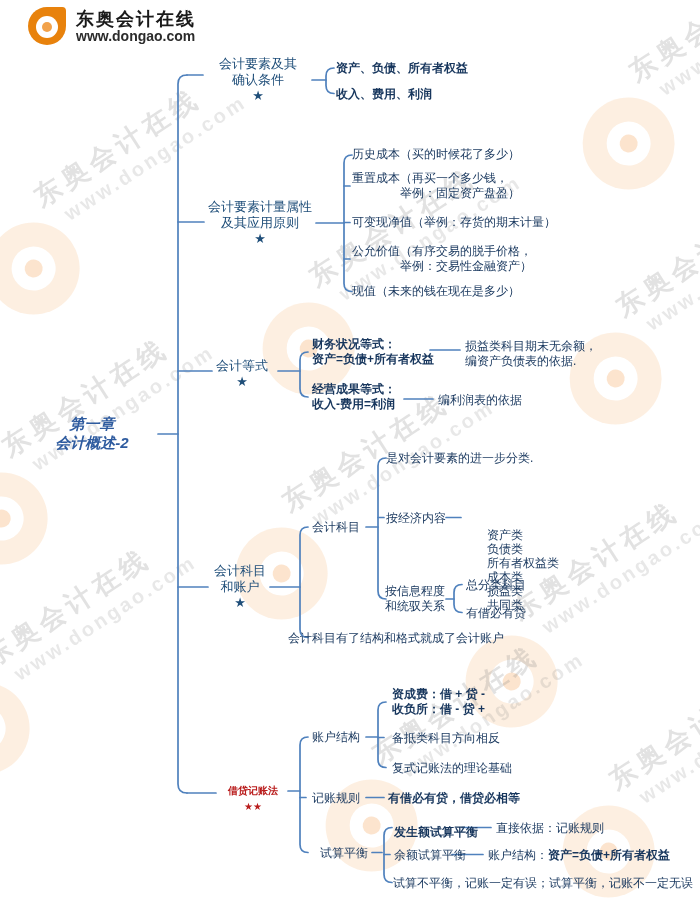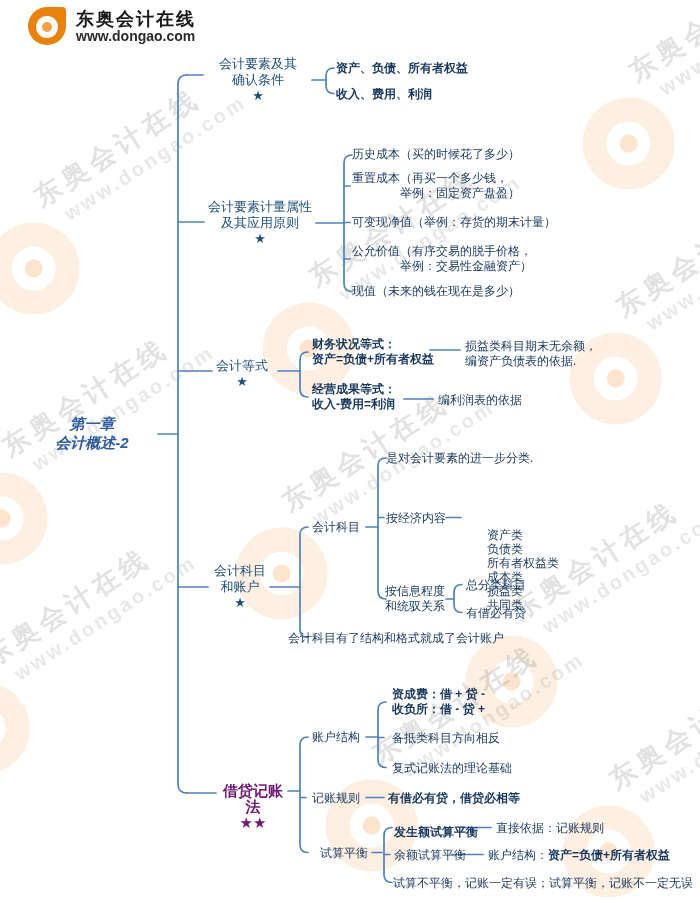--- a/index.html
+++ b/index.html
@@ -25,21 +25,21 @@
   .logo .ring { position:absolute; left:8px; top:10px; width:22px; height:22px; background:#ffffff; border-radius:50%; }
   .logo .dot  { position:absolute; left:14px; top:16px; width:10px; height:10px; background:#f2a24b; border-radius:50%; }
   .brand { position:absolute; left:76px; top:7px; font-size:18px; font-weight:bold; color:#1a1a1a; letter-spacing:2px; white-space:nowrap; }
   .burl  { position:absolute; left:76px; top:28px; font-size:14px; font-weight:bold; color:#2b2b2b; white-space:nowrap; }
 
   
   .n  { position:absolute; white-space:pre-line; color:#17365d; font-size:12px; line-height:16px; z-index:2; }
   .b  { font-weight:bold; }
   .l1 { color:#1f4e79; font-size:13px; line-height:16px; text-align:center; }
   .root { color:#2e5b9f; font-weight:bold; font-size:15px; line-height:19px; text-align:center; }
-  .b5lab { color:#701a75; font-weight:bold; font-size:15px; line-height:16px; text-align:center; }
+  .b5lab { color:#b91c1c; font-weight:bold; font-size:10px; line-height:16px; text-align:center; }
   .lh15 { line-height:15px; }
   .lh14 { line-height:14px; }
   svg#wires { position:absolute; left:0; top:0; z-index:1; }
   svg#wires path { stroke:#4f81bd; stroke-width:1.7; fill:none; stroke-linecap:round; }
 </style>
 </head>
 <body>
 
 <div id="stage">
 

